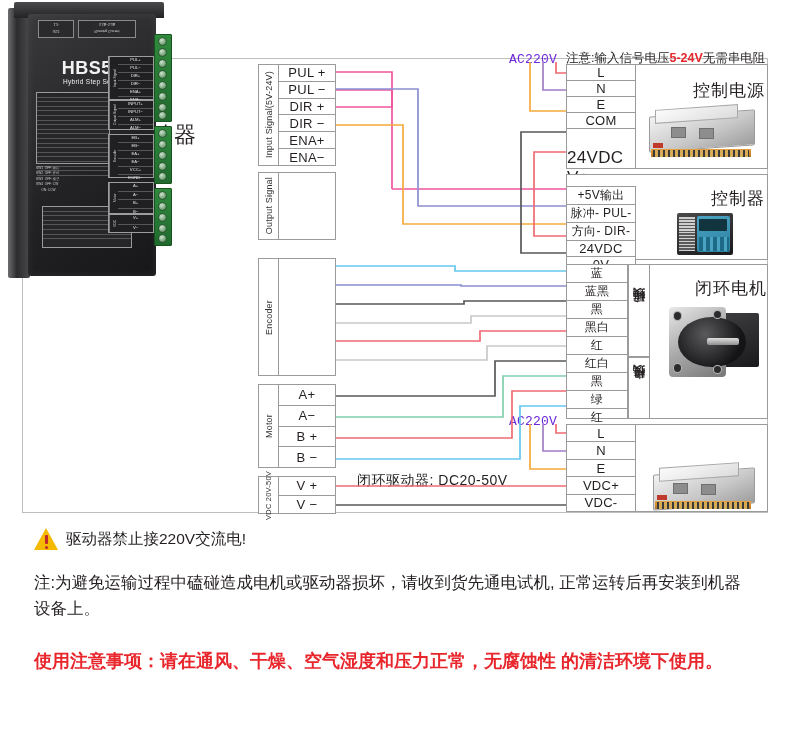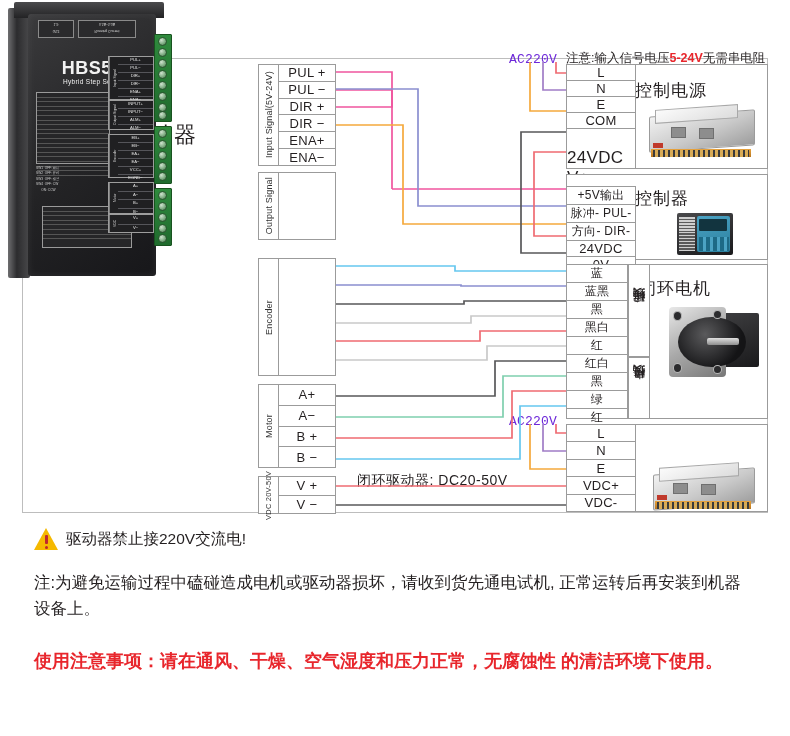--- a/index.html
+++ b/index.html
@@ -50,21 +50,21 @@
   .lgroup.two span{font-size:7.5px;line-height:1.05;}
   .cells{position:absolute;left:20px;right:0;top:0;bottom:0;display:flex;flex-direction:column;}
   .cell{flex:1;border-bottom:1px solid #9b9b9b;display:flex;align-items:center;justify-content:center;
         font-size:13px;color:#231f20;box-sizing:border-box;letter-spacing:.3px;}
   .cell:last-child{border-bottom:none;}
   .cell.cn{font-size:12px;}
   .cell.sm{font-size:17px;margin-top:19px;}
 
   
   .panel{position:absolute;border:1px solid #9b9b9b;background:#fff;box-sizing:border-box;}
-  .panel-title{position:absolute;left:0;width:100%;text-align:left;font-size:17px;color:#231f20;letter-spacing:1px;}
+  .panel-title{position:absolute;left:0;width:100%;text-align:right;font-size:17px;color:#231f20;letter-spacing:1px;}
   .rgroup{position:absolute;border:1px solid #9b9b9b;box-sizing:border-box;display:flex;align-items:center;justify-content:center;background:#fff;}
   .rgroup span{writing-mode:vertical-rl;transform:rotate(180deg);font-size:12.5px;color:#231f20;letter-spacing:1px;}
 
   
   .psu{position:absolute;}
   .psu .case{position:absolute;left:0;top:6px;width:100%;height:34px;background:linear-gradient(160deg,#f2f2f2,#c9c9c9 55%,#9d9d9d);
              border:1px solid #9b9b9b;border-radius:2px;transform:skewY(-4deg);}
   .psu .top{position:absolute;left:6px;top:0;width:78%;height:12px;background:linear-gradient(160deg,#fbfbfb,#dcdcdc);
             border:1px solid #a8a8a8;transform:skewY(-4deg);}
   .psu .vent{position:absolute;width:13px;height:9px;background:#8d8d8d;border:1px solid #6f6f6f;}

